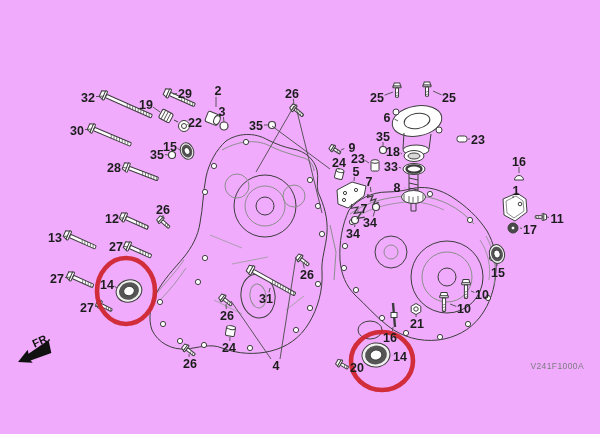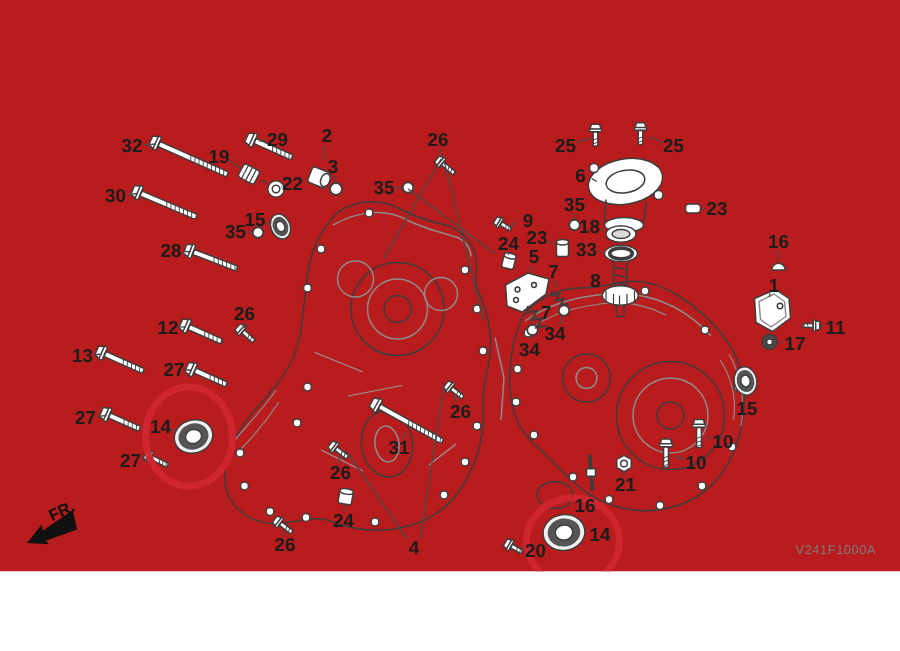--- a/index.html
+++ b/index.html
@@ -1,16 +1,16 @@
 <!DOCTYPE html>
 <html><head>
 <meta charset="utf-8">
 <style>
   html,body{margin:0;padding:0;background:#fff;}
-  .stage{position:relative;width:600px;height:381px;background:#b91c1c;overflow:hidden;
+  .stage{position:relative;width:600px;height:434px;background:#f0abfc;overflow:hidden;
          font-family:"Liberation Sans", sans-serif;}
   svg{display:block}
   .callout{font-family:"Liberation Sans",sans-serif;font-size:12.5px;font-weight:600;}
   .frtext{font-family:"Liberation Sans",sans-serif;font-size:11px;font-weight:700;}
   .codetext{font-family:"Liberation Sans",sans-serif;font-size:8.5px;letter-spacing:.4px;}
 </style>
 </head>
 <body>
 
 <div class="stage">

